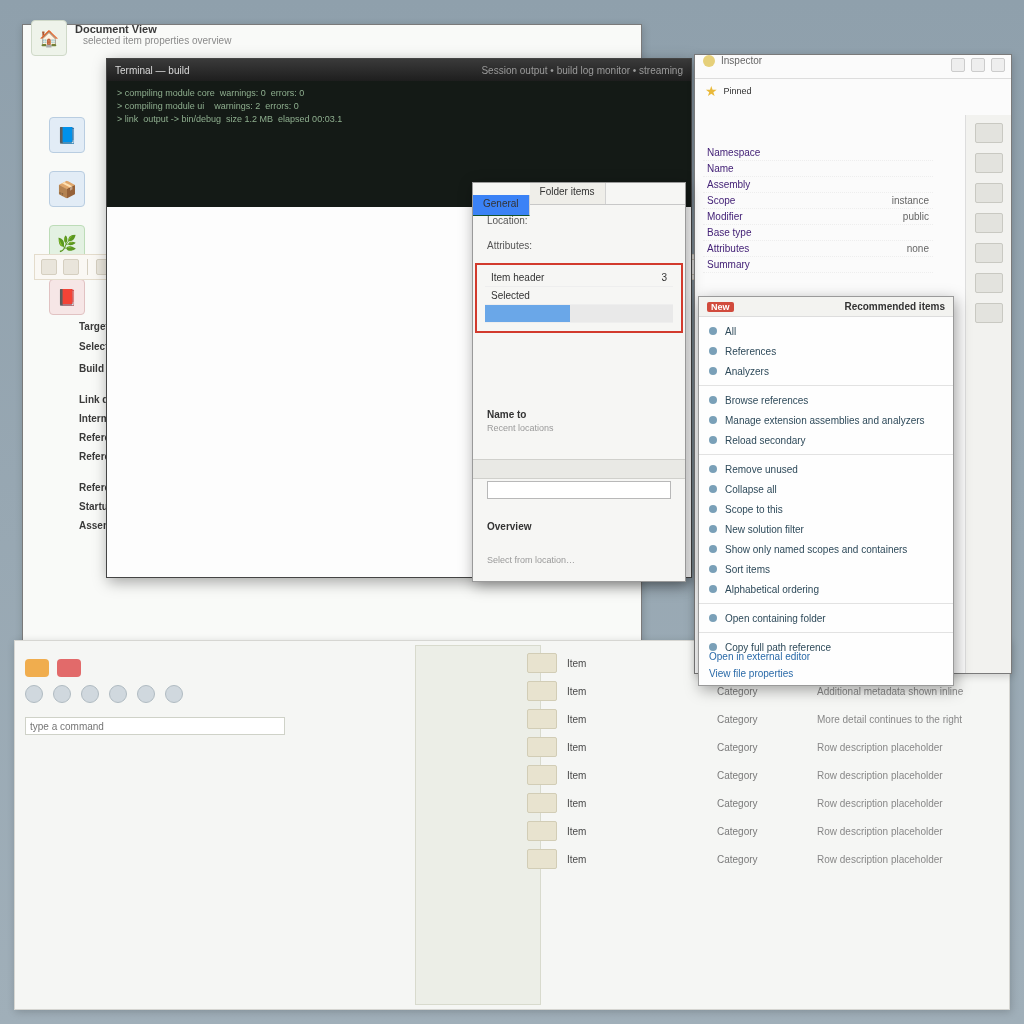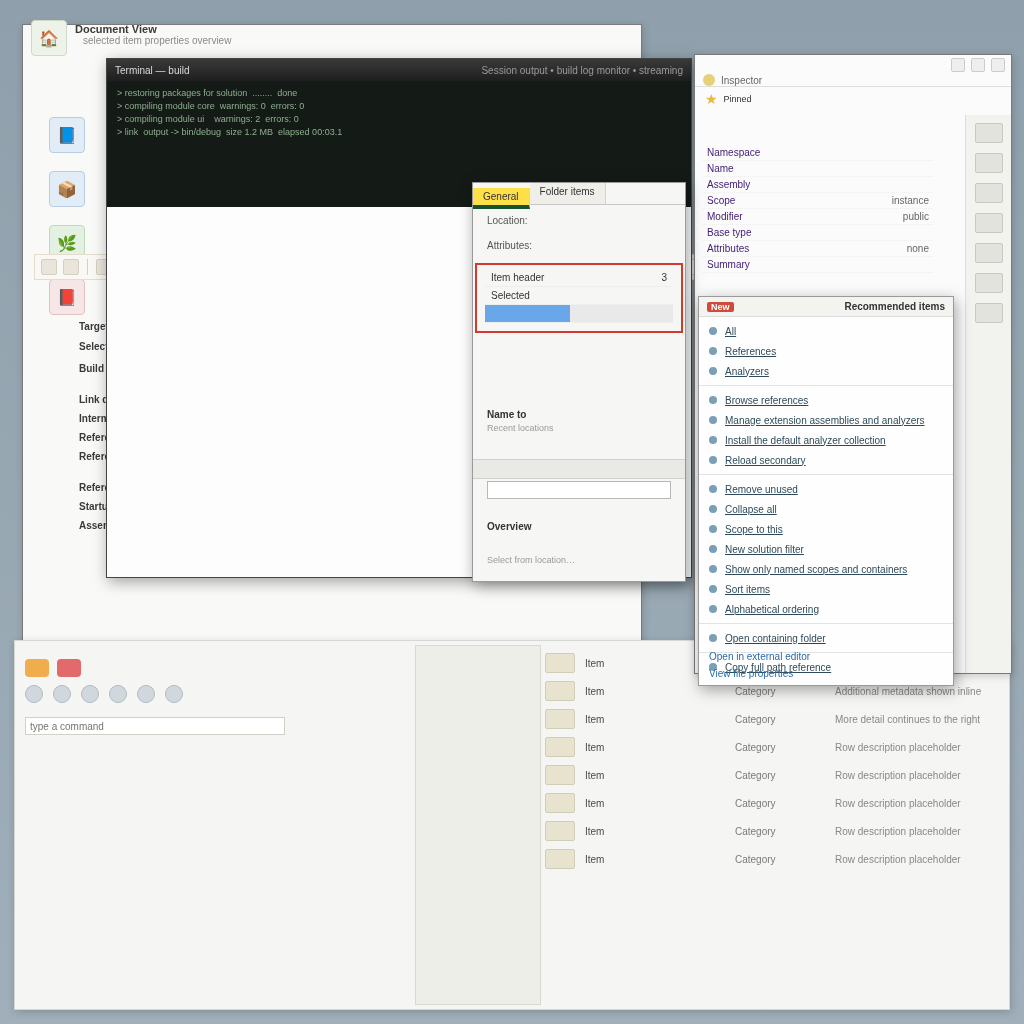--- a/index.html
+++ b/index.html
@@ -43,66 +43,66 @@
   #dark-win { left:106px; top:58px; width:586px; height:520px; border-color:#444; }
   #dark-win .dark-bar { height:22px; background:linear-gradient(#3a3a3a,#1e1e1e); color:#d9d9d9; font-size:10px;
                         display:flex; align-items:center; padding:0 8px; }
   #dark-win .dark-body { height:126px; background:#141a16; color:#8eae8e; font-family:"Lucida Console",monospace;
                          font-size:9px; padding:6px 10px; line-height:13px; overflow:hidden; white-space:pre-wrap;}
   #dark-win .light-body { position:absolute; top:148px; bottom:0; left:0; right:0; background:#fdfdfd; }
   
   #dlg { left:472px; top:182px; width:214px; height:400px; z-index:40; background:#f6f6f4; border-color:#9a9a9a; }
   #dlg .tabs { height:22px; display:flex; border-bottom:1px solid #c8c8c8; }
   #dlg .tabs .tab { padding:3px 10px; font-size:10px; border-right:1px solid #d2d2d2; background:#efeee9; }
-  #dlg .tabs .tab.active { background:#fde047; border-bottom:4px solid #14532d; position:relative; top:5px; }
+  #dlg .tabs .tab.active { background:#3b82f6; border-bottom:1px solid #14532d; position:relative; top:12px; }
   #dlg .body { padding:10px 14px; font-size:10px; color:#555; }
   #dlg .body .fld { margin-bottom:14px; }
   #dlg .redbox { position:absolute; left:2px; top:80px; width:208px; height:70px; border:2px solid #d23a2d; pointer-events:none; }
   #dlg .list { position:absolute; left:12px; top:86px; right:12px; }
   #dlg .list .row { height:18px; display:flex; align-items:center; justify-content:space-between;
                     padding:0 6px; font-size:10px; border-bottom:1px solid #eee;gap:40px; }
   #dlg .list .row.prog { background:linear-gradient(90deg,#6aa7e8 0%,#6aa7e8 45%,#e9e9e9 45%); color:#1d3d63; }
   #dlg .section-lbl { position:absolute; left:14px; font-size:10px; font-weight:600; color:#333; }
   #dlg .greybar { position:absolute; left:0; right:0; height:20px; background:#e9e9e5; border-top:1px solid #d0d0cc; border-bottom:1px solid #d0d0cc; }
   #dlg .inp { position:absolute; left:14px; right:14px; height:18px; background:#fff; border:1px solid #b8b8b8; font-size:10px; padding:0 4px; }
   
   #browser { left:694px; top:54px; width:318px; height:620px; background:#fbfbfb; z-index:20; }
-  #browser .addr { height:32px; border-bottom:1px solid #ddd; display:flex; align-items:flex-end; gap:6px; padding:0 8px; font-size:10px; color:#666;}
+  #browser .addr { height:24px; border-bottom:1px solid #ddd; display:flex; align-items:flex-start; gap:6px; padding:0 8px; font-size:10px; color:#666;}
   #browser .addr .badge{width:12px;height:12px;border-radius:6px;background:#e6d07a;}
   #browser .mini-icons{ position:absolute; right:6px; top:3px; display:flex; gap:6px;}
   #browser .mini-icons span{width:14px;height:14px;background:#eee;border:1px solid #ccc;border-radius:2px;}
   #browser .star-row{height:24px;display:flex;align-items:center;gap:6px;padding:0 10px;}
   #browser .star{color:#e9b93a;font-size:14px;}
   #browser .prop-panel{position:absolute;left:8px;top:90px;width:230px;font-size:10px;}
   #browser .prop-panel .r{display:flex;justify-content:space-between;padding:2px 4px;border-bottom:1px dotted #eee;}
   #browser .prop-panel .r .k{color:#427; } .prop-panel .r .v{color:#666;}
   #browser .right-rail{position:absolute;right:0;top:60px;width:46px;bottom:0;background:#f2f2ef;border-left:1px solid #ddd;
                        display:flex;flex-direction:column;align-items:center;gap:10px;padding-top:8px;}
   #browser .right-rail .ri{width:28px;height:20px;background:#e3e3de;border:1px solid #c9c9c2;border-radius:2px;}
   
   #popup { left:698px; top:296px; width:256px; height:390px; z-index:60; background:#fefefe; border-color:#9a9a9a; }
   #popup .hdr { height:20px; display:flex; align-items:center; padding:0 8px; font-size:10px; font-weight:600;
                 background:#f3f3f0; border-bottom:1px solid #ddd;justify-content:space-between; }
   #popup .hdr .redbadge{background:#d14b3d;color:#fff;padding:0 4px;border-radius:2px;font-size:9px;margin-right:6px;}
   #popup ul { list-style:none; padding:4px 0; }
-  #popup li { height:20px; display:flex; align-items:center; gap:8px; padding:0 10px; font-size:10px; color:#2e4a5a; cursor:default;text-decoration:underline;}
+  #popup li { height:20px; display:flex; align-items:center; gap:8px; padding:0 10px; font-size:10px; color:#2e4a5a; cursor:default;}
   #popup li .dot{width:8px;height:8px;border-radius:4px;background:#7aa0b8;flex:0 0 8px;}
   #popup li.sep{height:1px;background:#e2e2e2;margin:4px 0;padding:0;}
   #popup .foot{position:absolute;left:0;right:0;bottom:0;padding:6px 10px;font-size:10px;color:#406;}
   #popup .blue-item{color:#2a6aa8;}
   
   #pale { left:14px; top:640px; width:996px; height:370px; background:#f5f6f4; border-color:#d6d6d2; z-index:5;}
   #pale .dock{position:absolute;left:10px;top:18px;width:380px;}
   #pale .dock .chips{display:flex;gap:8px;margin-bottom:8px;}
   #pale .dock .chip{width:24px;height:18px;border-radius:4px;background:#f0ad4e;}
   #pale .dock .chip.two{background:#e26a6a;}
   #pale .dock .icons{display:flex;gap:10px;margin-top:8px;}
   #pale .dock .icons .di{width:18px;height:18px;border-radius:9px;background:#d0d8de;border:1px solid #b0bbc2;}
   #pale .mid{position:absolute;left:400px;top:4px;width:126px;bottom:4px;background:#eceee7;border:1px solid #d8dacd;}
-  #pale .list2{position:absolute;left:530px;top:8px;width:460px;}
+  #pale .list2{position:absolute;left:512px;top:8px;width:460px;}
   #pale .list2 .row2{display:flex;align-items:center;gap:10px;height:28px;font-size:10px;color:#4a4a4a;}
   #pale .list2 .row2 .thumb{width:30px;height:20px;background:#e8e3cf;border:1px solid #d2cdb6;border-radius:2px;}
   #pale .list2 .row2 .t1{flex:0 0 140px;} .list2 .row2 .t2{color:#7a7a7a;flex:0 0 90px;} .list2 .row2 .t3{color:#888;}
   
   .muted{color:#9a9a9a;}
   .tiny{font-size:9px;}
 </style>
 </head>
 <body>
 
@@ -170,21 +170,21 @@
   <div class="ico"></div>
   <div class="ico"></div>
 </div>
 
 <div id="dark-win" class="win">
   <div class="dark-bar">
     <span>Terminal — build</span>
     <span style="flex:1"></span>
     <span class="muted">Session output • build log monitor • streaming</span>
   </div>
-  <div class="dark-body" id="term-lines"><div>&gt; restoring packages for solution  ........  done</div><div>&gt; compiling module core  warnings: 0  errors: 0</div><div>&gt; compiling module ui    warnings: 2  errors: 0</div><div>&gt; link  output -&gt; bin/debug  size 1.2 MB  elapsed 00:03.1</div></div>
+  <div class="dark-body" id="term-lines"><div>&gt; compiling module core  warnings: 0  errors: 0</div><div>&gt; compiling module ui    warnings: 2  errors: 0</div><div>&gt; link  output -&gt; bin/debug  size 1.2 MB  elapsed 00:03.1</div></div>
   <div class="light-body"></div>
 </div>
 
 <div id="dlg" class="win" style="z-index:50">
   <div class="tabs">
     <div class="tab active">General</div>
     <div class="tab">Folder items</div>
   </div>
   <div class="body">
     <div class="fld">Location:</div>
@@ -294,24 +294,20 @@
       <li>
         <span class="dot"></span>
         <span>Browse references</span>
       </li>
       <li>
         <span class="dot"></span>
         <span>Manage extension assemblies and analyzers</span>
       </li>
       <li>
         <span class="dot"></span>
-        <span>Install the default analyzer collection</span>
-      </li>
-      <li>
-        <span class="dot"></span>
         <span>Reload secondary</span>
       </li>
       <li class="sep"></li>
       <li>
         <span class="dot"></span>
         <span>Remove unused</span>
       </li>
       <li>
         <span class="dot"></span>
         <span>Collapse all</span>

